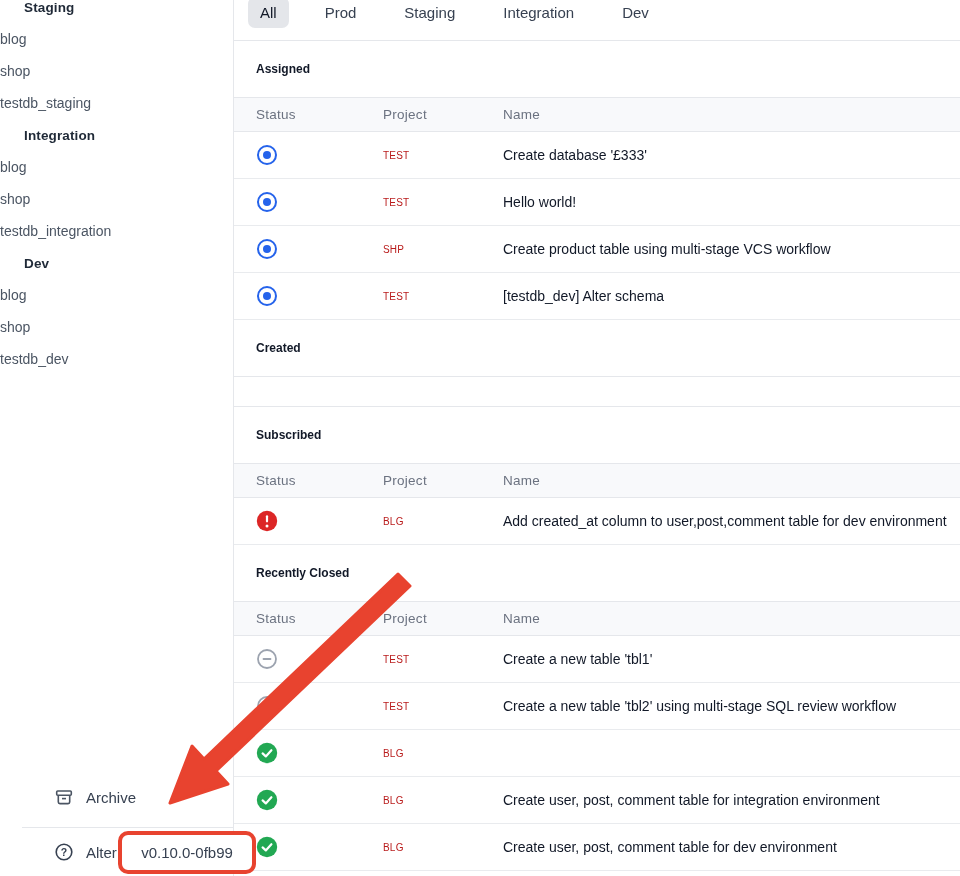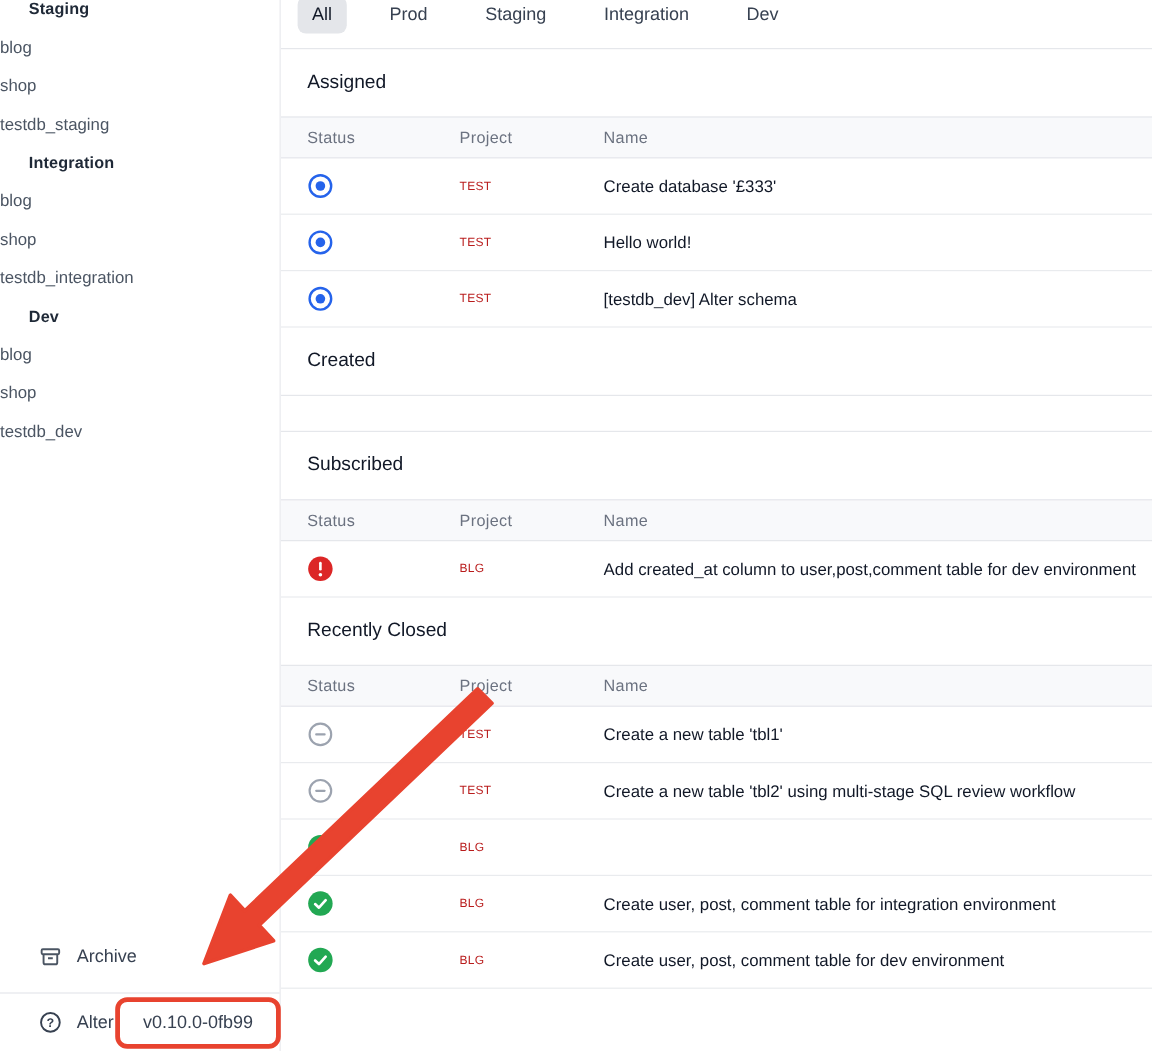--- a/index.html
+++ b/index.html
@@ -8,39 +8,39 @@
   .app { position: relative; width: 960px; height: 876px; }
 
   
   .sidebar { position: absolute; left: 0; top: 0; width: 234px; height: 876px;
     background: #fff; border-right: 1px solid #e5e7eb; }
   .tree { margin-top: -9px; }
   .tree-row { height: 32px; display: flex; align-items: center; font-size: 14px; }
   .tree-head { padding-left: 24px; font-weight: 700; color: #1f2937; font-size: 13.5px; letter-spacing: .01em; }
   .tree-item { color: #4b5563; cursor: pointer; }
   .sidebar-footer { position: absolute; left: 0; bottom: 0; width: 100%; }
-  .foot-row { display: flex; align-items: center; padding-left: 32px; font-size: 15px; color: #374151; }
+  .foot-row { display: flex; align-items: center; padding-left: 32px; font-size: 15px; color: #374151; margin-left: 22px; }
   .foot-row.archive { height: 38px; margin-bottom: 11px; }
   .foot-row.help { height: 49px; border-top: 1px solid #e5e7eb; position: relative; }
   .foot-icon { width: 20px; height: 20px; margin-right: 12px; flex: 0 0 auto; }
   .version-badge { position: absolute; left: 96px; top: 3px; width: 138px; height: 43px;
     border: 4px solid var(--c-annotation, #e8432f); border-radius: 10px; background: #fff;
     display: flex; align-items: center; justify-content: center;
     font-size: 15px; color: #374151; z-index: 40; }
 
   
   .main { position: absolute; left: 234px; top: 0; width: 726px; height: 876px; overflow: hidden; background: #fff; }
   .tabbar { height: 41px; border-bottom: 1px solid #e5e7eb; display: flex; align-items: flex-start;
     padding-left: 14px; gap: 24px; }
   .tab { margin-top: -3px; height: 31px; display: flex; align-items: center; padding: 0 12px;
     font-size: 15px; color: #374151; border-radius: 7px; cursor: pointer; white-space: nowrap; }
   .tab.selected { background: #e4e6ea; color: #111827; }
 
   .section-header { height: 56px; display: flex; align-items: center; padding-left: 22px;
-    font-size: 16px; font-weight: 400; color: #111827; }
+    font-size: 12px; font-weight: 700; color: #111827; }
   .col-header { height: 35px; background: #f8f9fb; border-top: 1px solid #e5e7eb; border-bottom: 1px solid #e5e7eb;
     display: grid; grid-template-columns: 127px 120px 1fr; align-items: center; padding-left: 22px;
     font-size: 13.5px; font-weight: 500; color: #6b7280; letter-spacing: .02em; }
   .issue-row { height: 47px; border-bottom: 1px solid #e9ebee;
     display: grid; grid-template-columns: 127px 120px 1fr; align-items: center; padding-left: 22px; cursor: pointer; }
   .cell-project { font-size: 10px; color: #b91c1c; letter-spacing: .02em; }
   .cell-name { font-size: 14px; color: #111827; white-space: nowrap; overflow: hidden; }
   .empty-strip { height: 31px; border-bottom: 1px solid #e5e7eb; background: #fff; }
 
   .st-icon { width: 22px; height: 22px; display: block; }
@@ -127,20 +127,30 @@
             <span class="cell-project">TEST</span>
             <span class="cell-name">Hello world!</span>
           </div>
           <div class="issue-row">
             <span class="cell-status">
               <svg viewBox="0 0 22 22" class="st-icon">
                 <circle cx="11" cy="11" r="9" fill="#fff" stroke="#2563eb" stroke-width="2"></circle>
                 <circle cx="11" cy="11" r="4" fill="#2563eb"></circle>
               </svg>
             </span>
+            <span class="cell-project">SHP</span>
+            <span class="cell-name">Create product table using multi-stage VCS workflow</span>
+          </div>
+          <div class="issue-row">
+            <span class="cell-status">
+              <svg viewBox="0 0 22 22" class="st-icon">
+                <circle cx="11" cy="11" r="9" fill="#fff" stroke="#2563eb" stroke-width="2"></circle>
+                <circle cx="11" cy="11" r="4" fill="#2563eb"></circle>
+              </svg>
+            </span>
             <span class="cell-project">TEST</span>
             <span class="cell-name">[testdb_dev] Alter schema</span>
           </div>
         </section>
         <section class="section-block">
           <div class="section-header">Created</div>
           <div class="empty-strip" style="border-top: 1px solid rgb(229, 231, 235);"></div>
         </section>
         <section class="section-block">
           <div class="section-header">Subscribed</div>

